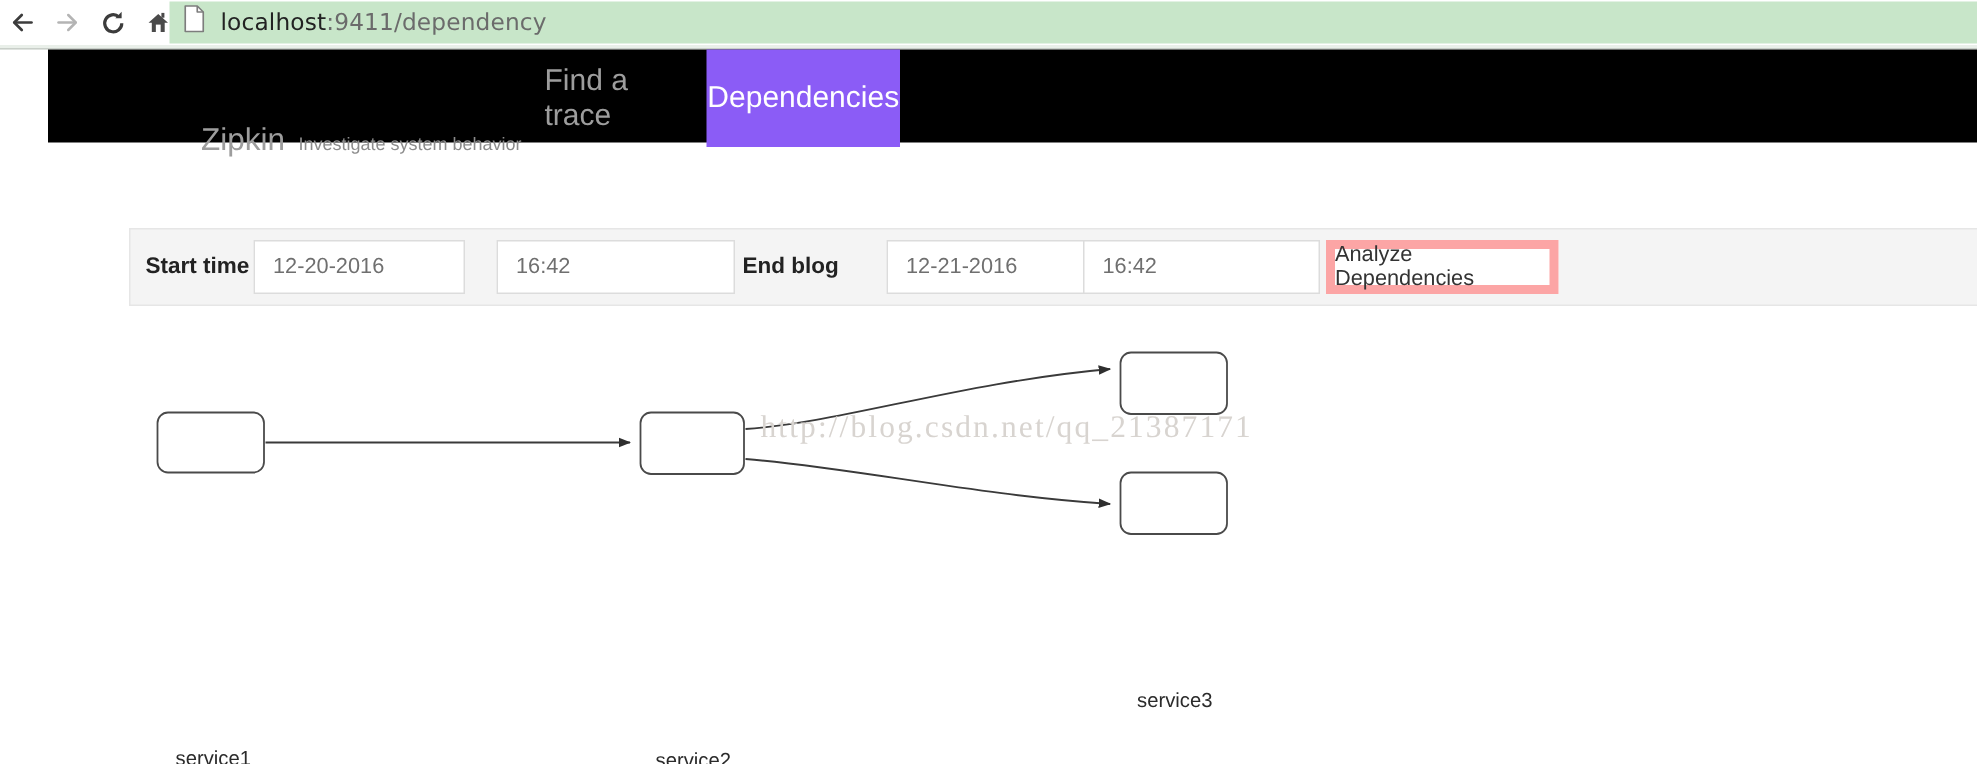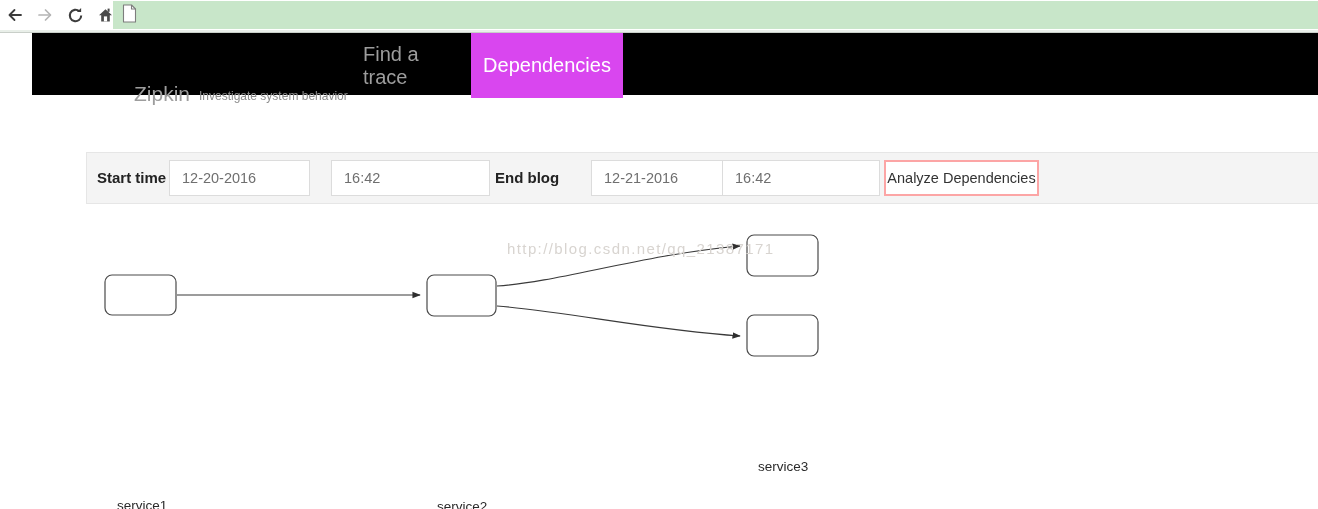--- a/index.html
+++ b/index.html
@@ -97,22 +97,22 @@
     height: 65px;
     display: flex;
     align-items: center;
     justify-content: center;
     font-size: 20px;
     color: #9d9d9d;
   }
   .nav-link.find-trace { left: 363px; width: 104px; }
   .nav-link.deps {
     left: 471px;
-    width: 152px;
-    background: #d946ef;
+    width: 129px;
+    background: #8b5cf6;
     color: #ffffff;
   }
 
   
   .form-panel {
     position: absolute;
     left: 86px;
     top: 152px;
     width: 1232px;
     height: 52px;
@@ -150,21 +150,21 @@
   .f-end-date   { left: 559px; width: 158px; margin-left: 32px; }
   .f-end-time   { left: 722px; width: 158px; }
 
   .analyze-btn {
     position: absolute;
     left: 884px;
     top: 160px;
     width: 155px;
     height: 36px;
     background: #ffffff;
-    border: 2px solid #fca5a5;
+    border: 6px solid #fca5a5;
     box-sizing: border-box;
     display: flex;
     align-items: center;
     justify-content: center;
     font-size: 14.5px;
     color: #333333;
   }
 
   
   .graph-area {
@@ -178,23 +178,23 @@
   .node-label {
     position: absolute;
     font-size: 13.5px;
     color: #2b2b2b;
     white-space: nowrap;
   }
 
   .watermark {
     position: absolute;
     left: 507px;
-    top: 240px;
-    font-family: Liberation Sans, sans-serif;
-    font-size: 15px;
+    top: 272px;
+    font-family: Liberation Serif, serif;
+    font-size: 21px;
     color: #d8d4d0;
     letter-spacing: 1.4px;
     white-space: nowrap;
   }
 </style>
 </head>
 <body>
 
 <div class="browser-bar">
   <div class="nav-btn">
@@ -231,20 +231,21 @@
     </span>
   </div>
 
   <div class="omnibox">
     <span class="page-icon">
       <svg width="16" height="19" viewBox="0 0 16 19">
         <path d="M1.5 1 L9.5 1 L13.5 5 L13.5 18 L1.5 18 Z" fill="#ffffff" stroke="#7d7d7d" stroke-width="1.1" stroke-linejoin="round"></path>
         <path d="M9.5 1 L9.5 5 L13.5 5" fill="none" stroke="#7d7d7d" stroke-width="1.1" stroke-linejoin="round"></path>
       </svg>
     </span>
+    <span class="url-text"><span>localhost</span><span class="url-rest">:9411/dependency</span></span>
   </div>
 </div>
 <div class="chrome-edge"></div>
 
 <div class="navbar">
   <div class="brand">Zipkin</div>
   <div class="tagline">Investigate system behavior</div>
 </div>
 <div class="nav-link find-trace">
   <span>Find a trace</span>

